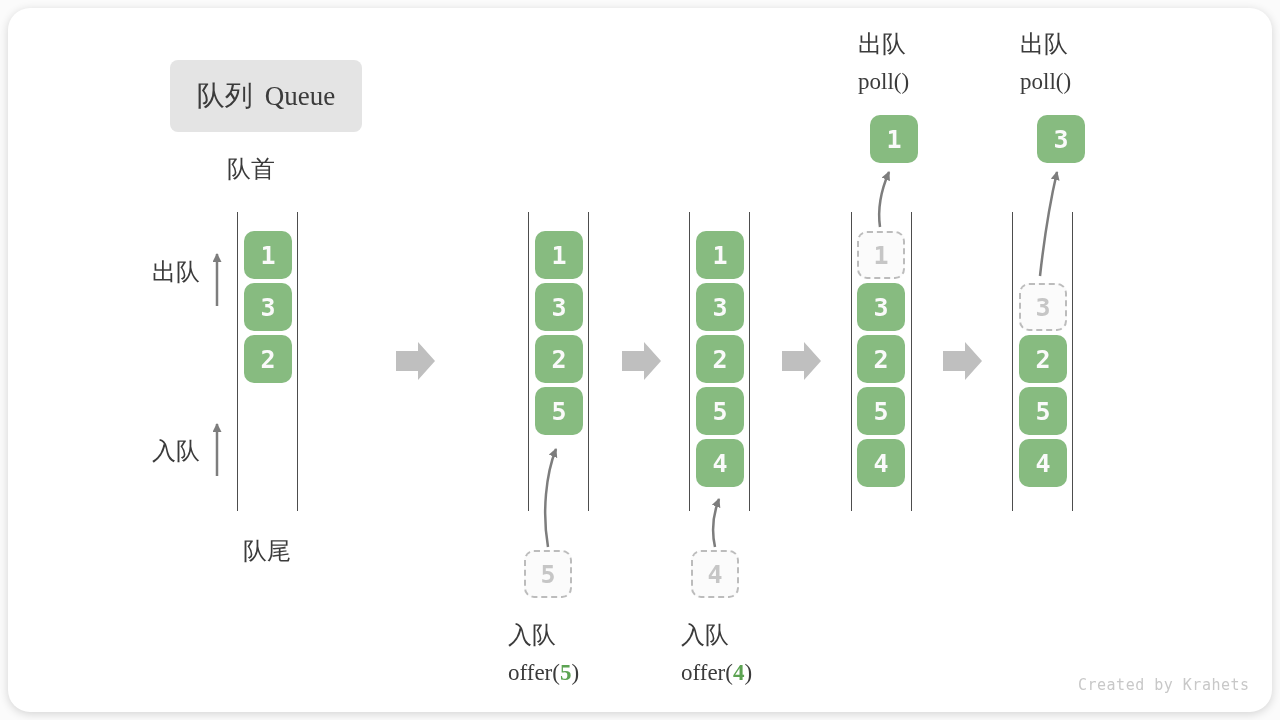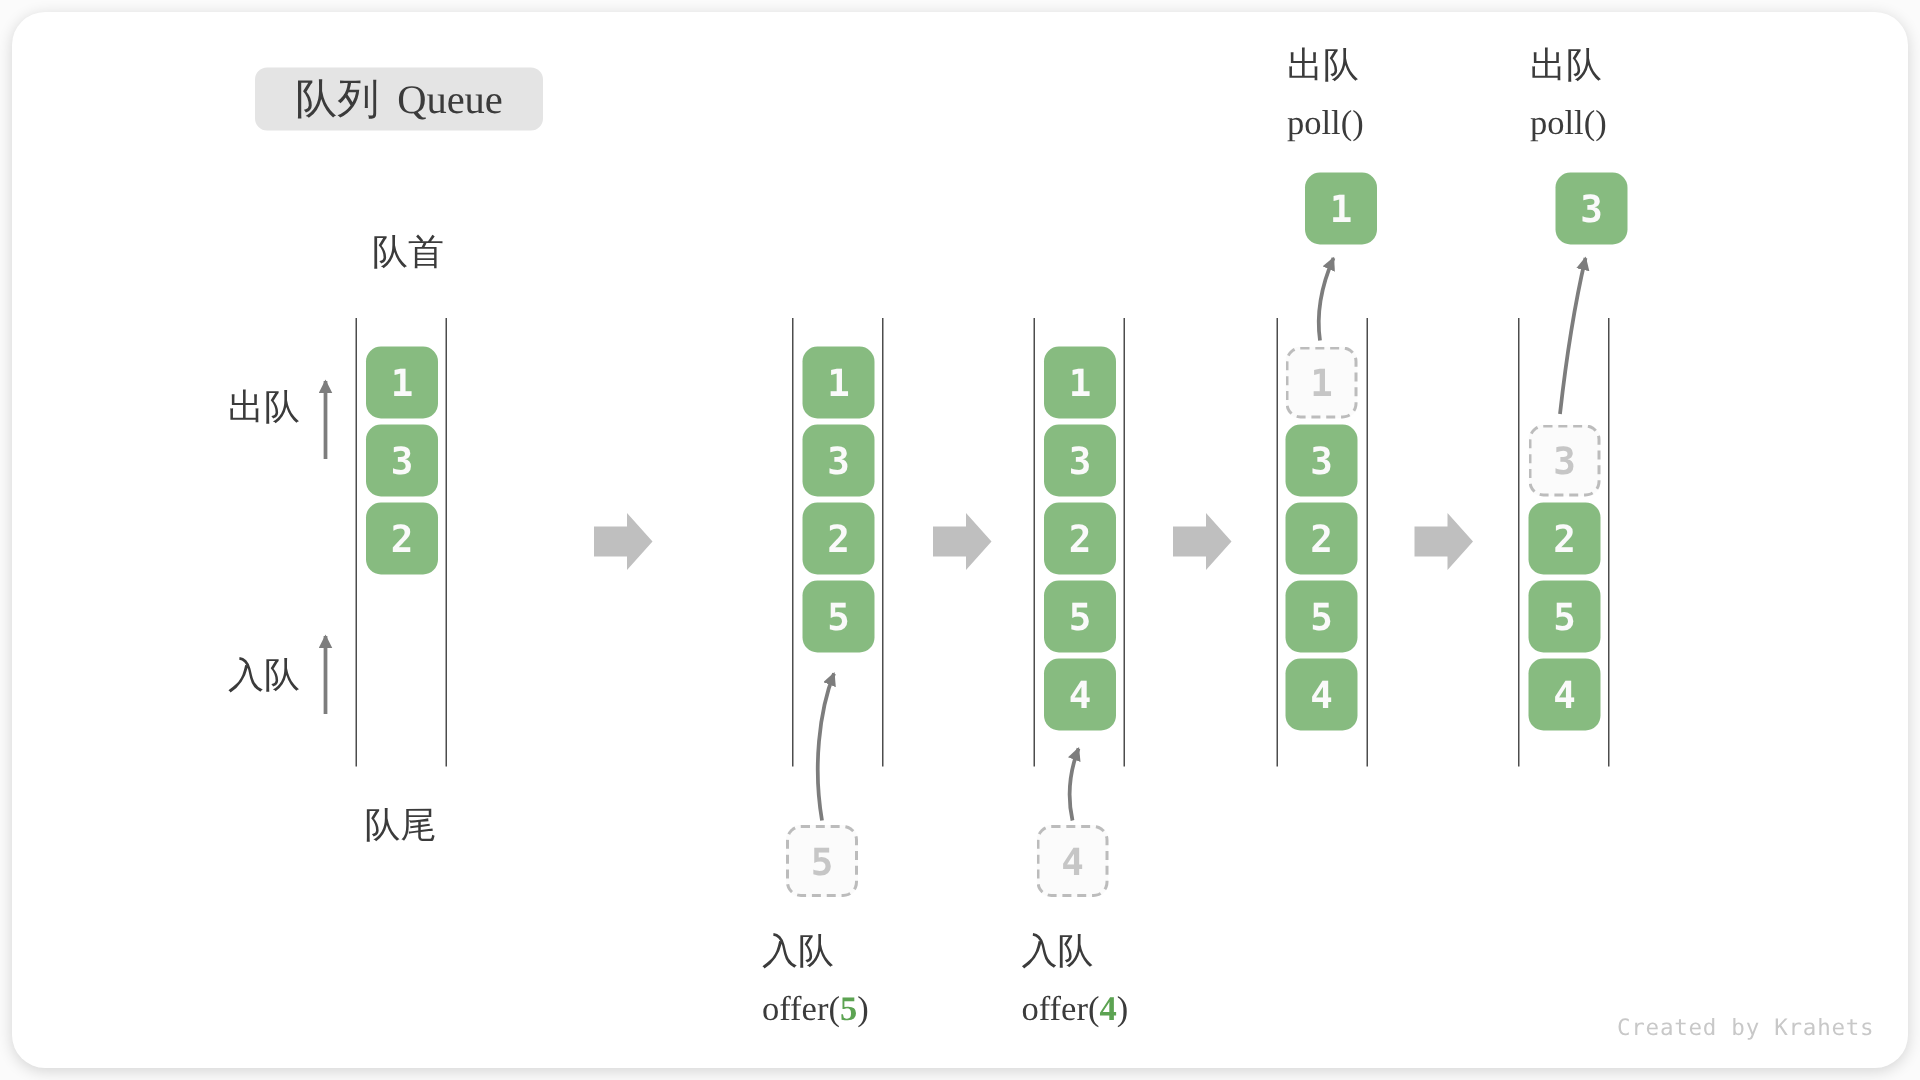--- a/index.html
+++ b/index.html
@@ -11,21 +11,21 @@
   }
   .card {
     position:absolute; left:8px; top:8px; width:1264px; height:704px;
     background:#ffffff; border-radius:22px;
     box-shadow:0 2px 10px rgba(0,0,0,0.16);
   }
   .abs { position:absolute; }
   .zh { font-weight:normal; color:#3b3b3b; font-size:24px; line-height:1.2; }
   .mono { font-family:Liberation Serif, serif; color:#3b3b3b; font-size:23px; line-height:1.2; }
   .badge {
-    left:170px; top:45px; width:192px; height:42px;
+    left:170px; top:60px; width:192px; height:72px;
     background:#e4e4e4; border-radius:8px;
     display:flex; align-items:center; justify-content:center; gap:12px;
   }
   .badge .zh { font-size:28px; }
   .badge .mono { font-size:27px; }
   .col {
     position:absolute; top:212px; height:299px; width:61px;
     border-left:1.5px solid #4d4d4d; border-right:1.5px solid #4d4d4d;
   }
   .box {
@@ -68,21 +68,21 @@
 
   <path d="M 880 227 C 877 206 882 188 889 172" stroke="#7d7d7d" stroke-width="2.5" fill="none" marker-end="url(#ah)"></path>
   <path d="M 1040 276 C 1044 240 1050 202 1057 172" stroke="#7d7d7d" stroke-width="2.5" fill="none" marker-end="url(#ah)"></path>
 </svg>
 
 <div class="abs badge">
   <span class="zh">队列</span>
   <span class="mono">Queue</span>
 </div>
 
-<div class="abs zh" style="left:248px; top:155px;">队首</div>
+<div class="abs zh" style="left:227px; top:155px;">队首</div>
 <div class="abs zh" style="left:243px; top:537px;">队尾</div>
 <div class="abs zh" style="left:152px; top:258px;">出队</div>
 <div class="abs zh" style="left:152px; top:437px;">入队</div>
 
 <div class="col" style="left:237px;"></div>
 <div class="col" style="left:528px;"></div>
 <div class="col" style="left:689px;"></div>
 <div class="col" style="left:851px;"></div>
 <div class="col" style="left:1012px;"></div>
 

